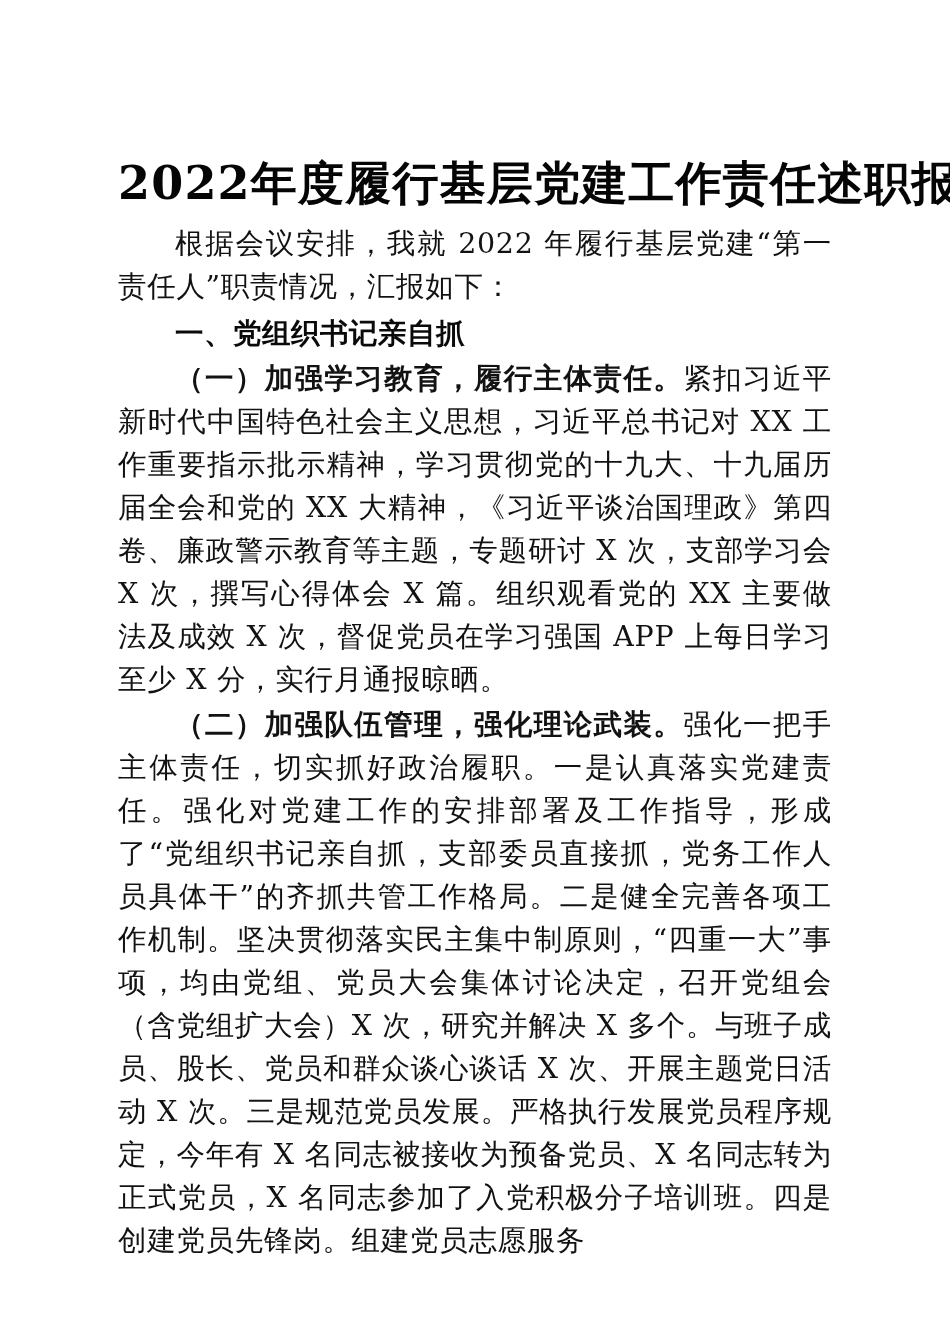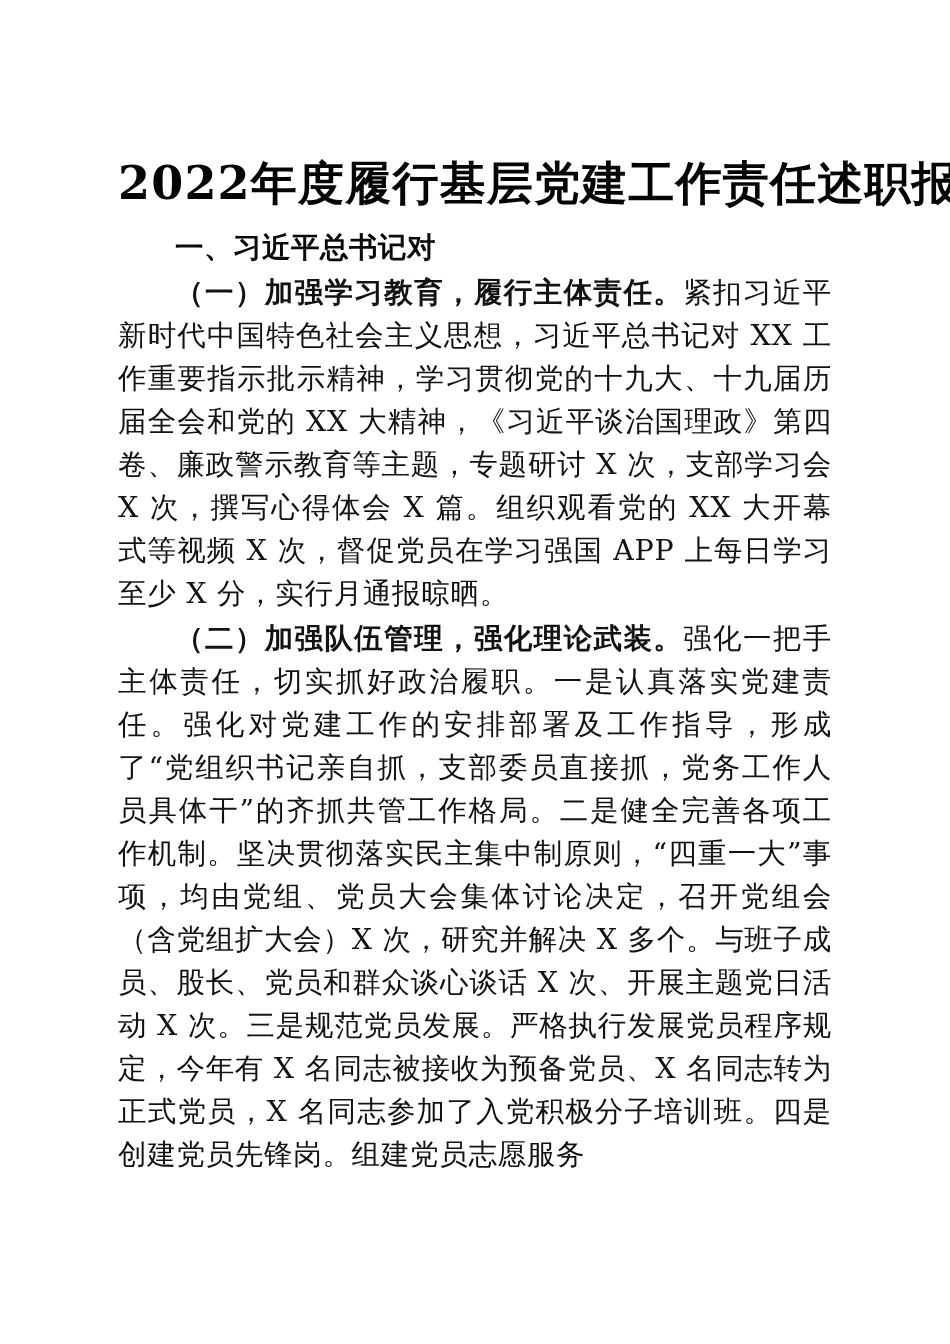--- a/index.html
+++ b/index.html
@@ -84,25 +84,28 @@
 </style>
 </head>
 <body>
 
 <div class="page">
 
   <h1 class="doc-title">2022年度履行基层党建工作责任述职报告</h1>
 
   <div class="body-block">
 
+    <p class="para p-intro">
+      <span>根据会议安排，我就 2022 年履行基层党建“第一责任人”职责情况，汇报如下：</span>
+    </p>
 
-    <p class="section-heading h-one">一、习近平总书记对</p>
+    <p class="section-heading h-one">一、党组织书记亲自抓</p>
 
     <p class="para p-one">
-      <span class="lead">（一）加强学习教育，履行主体责任。</span><span>紧扣习近平新时代中国特色社会主义思想，习近平总书记对 XX 工作重要指示批示精神，学习贯彻党的十九大、十九届历届全会和党的 XX 大精神，《习近平谈治国理政》第四卷、廉政警示教育等主题，专题研讨 X 次，支部学习会 X 次，撰写心得体会 X 篇。组织观看党的 XX 大开幕式等视频 X 次，督促党员在学习强国 APP 上每日学习至少 X 分，实行月通报晾晒。</span>
+      <span class="lead">（一）加强学习教育，履行主体责任。</span><span>紧扣习近平新时代中国特色社会主义思想，习近平总书记对 XX 工作重要指示批示精神，学习贯彻党的十九大、十九届历届全会和党的 XX 大精神，《习近平谈治国理政》第四卷、廉政警示教育等主题，专题研讨 X 次，支部学习会 X 次，撰写心得体会 X 篇。组织观看党的 XX 主要做法及成效 X 次，督促党员在学习强国 APP 上每日学习至少 X 分，实行月通报晾晒。</span>
     </p>
 
     <p class="para p-two">
       <span class="lead">（二）加强队伍管理，强化理论武装。</span><span>强化一把手主体责任，切实抓好政治履职。一是认真落实党建责任。强化对党建工作的安排部署及工作指导，形成了“党组织书记亲自抓，支部委员直接抓，党务工作人员具体干”的齐抓共管工作格局。二是健全完善各项工作机制。坚决贯彻落实民主集中制原则，“四重一大”事项，均由党组、党员大会集体讨论决定，召开党组会（含党组扩大会）X 次，研究并解决 X 多个。与班子成员、股长、党员和群众谈心谈话 X 次、开展主题党日活动 X 次。三是规范党员发展。严格执行发展党员程序规定，今年有 X 名同志被接收为预备党员、X 名同志转为正式党员，X 名同志参加了入党积极分子培训班。四是创建党员先锋岗。组建党员志愿服务</span>
     </p>
 
   </div>
 </div>
 
 </body></html>

